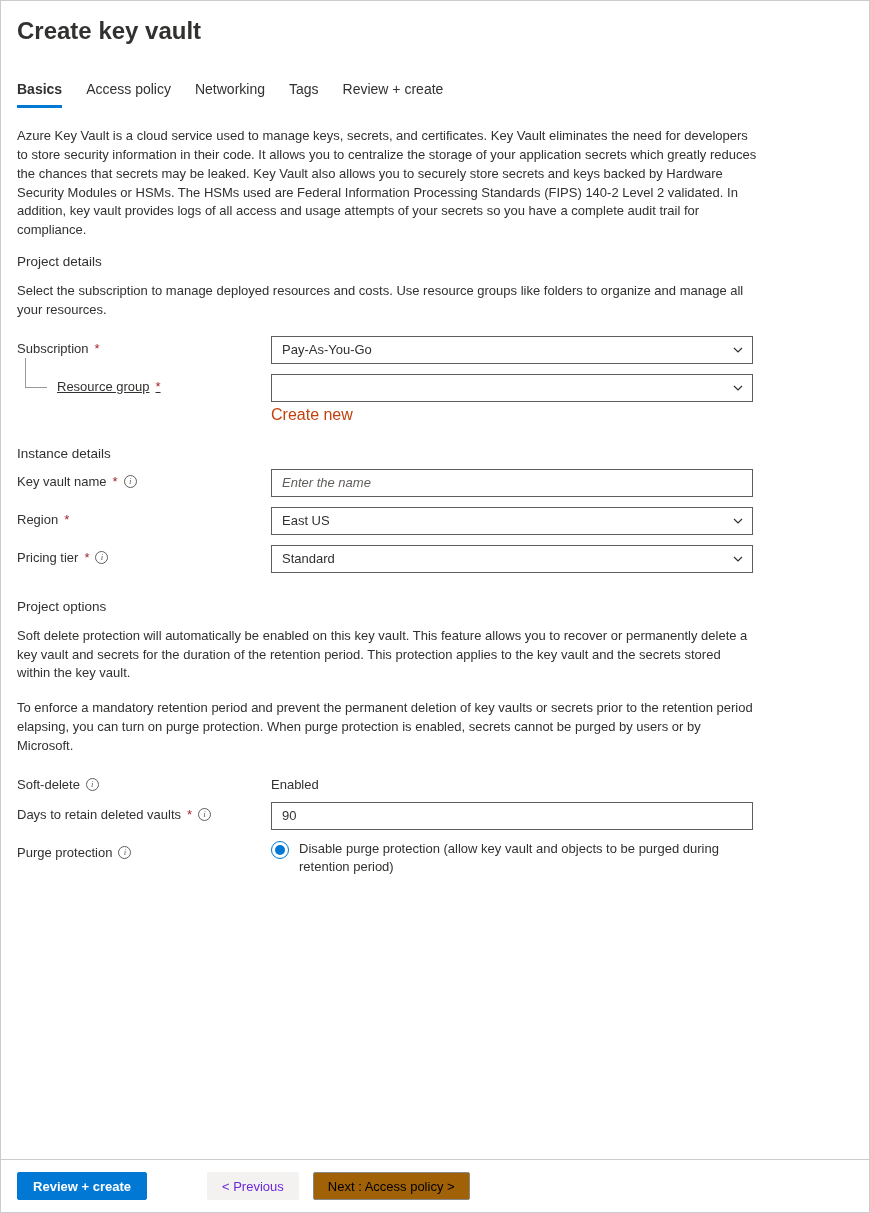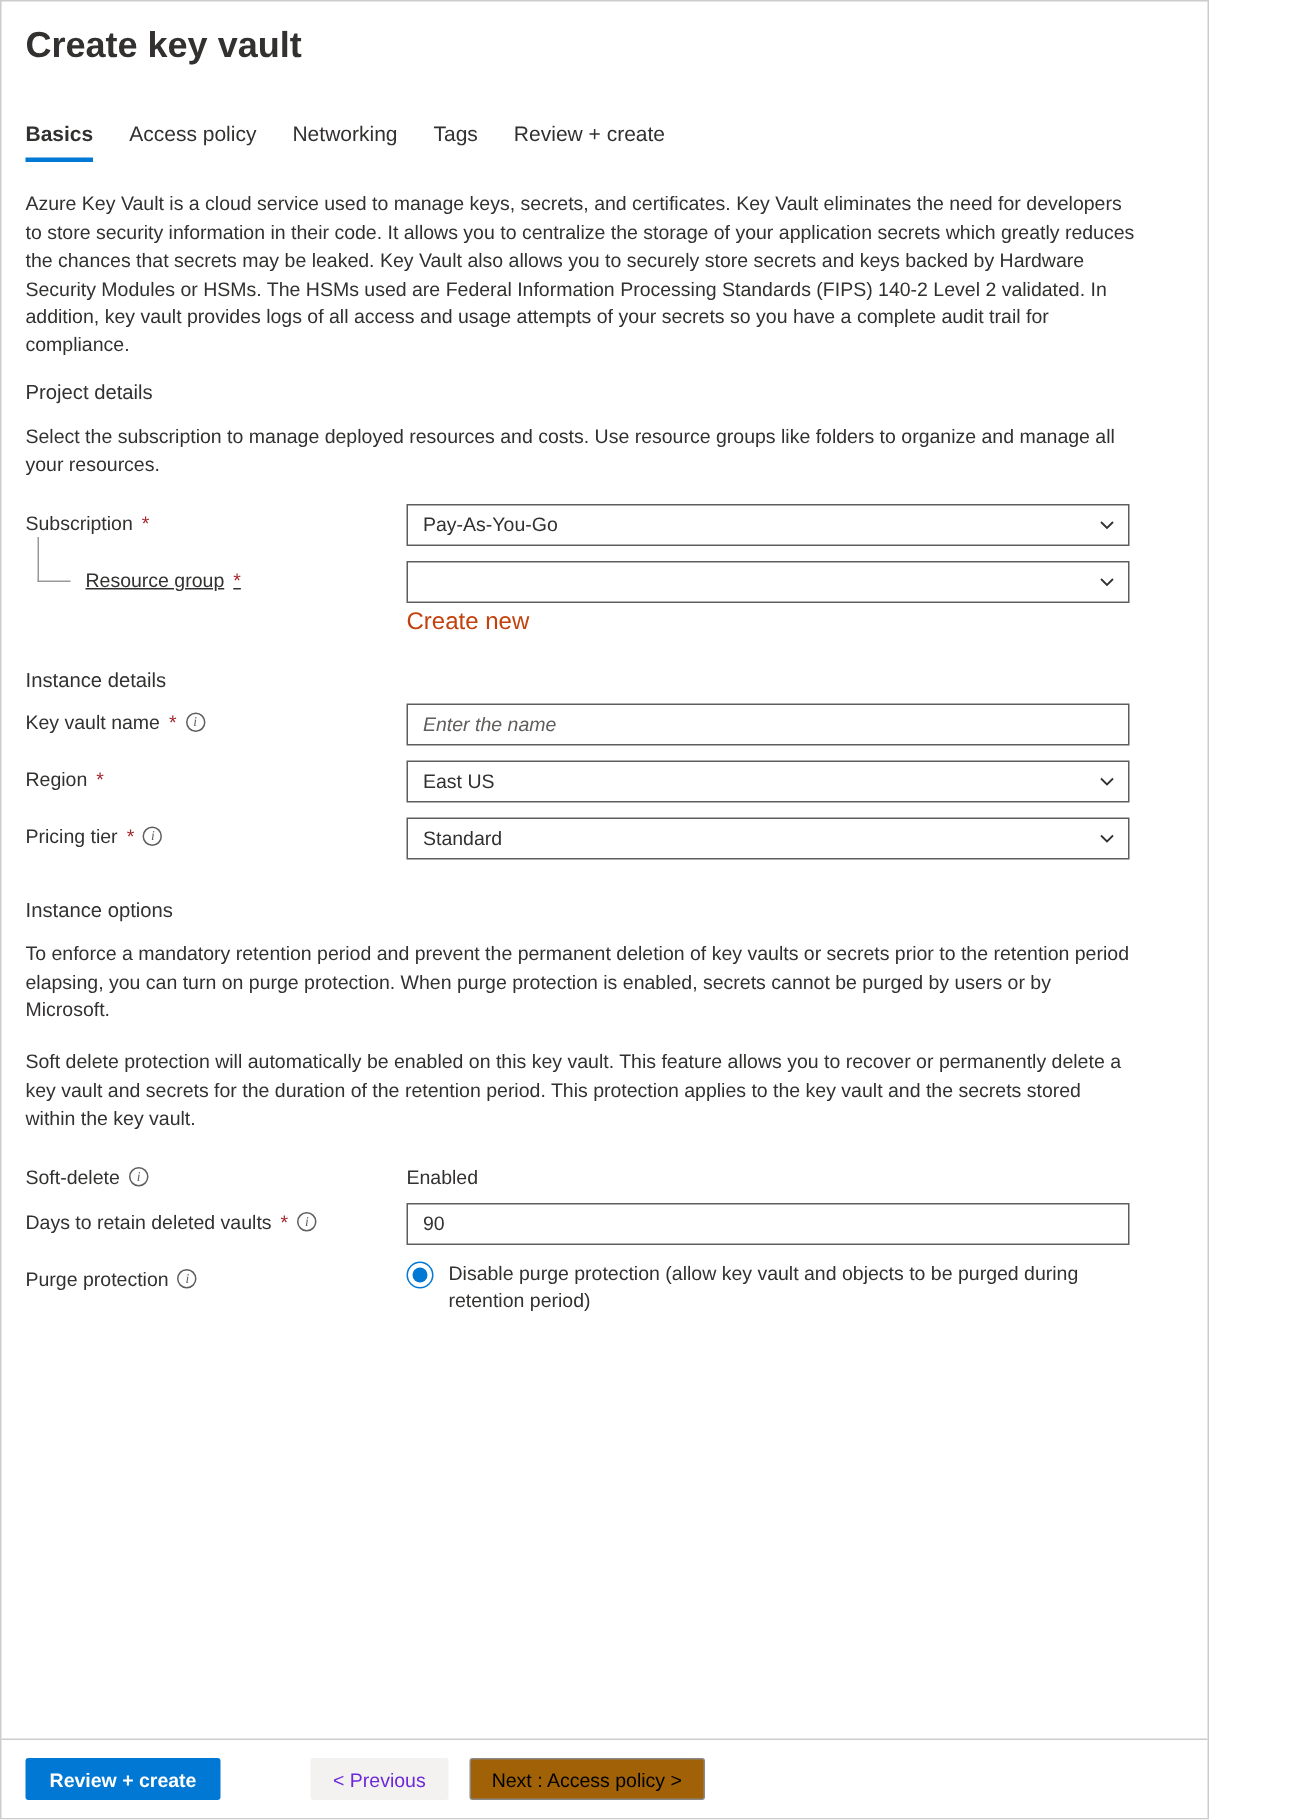--- a/index.html
+++ b/index.html
@@ -5,21 +5,21 @@
   * { box-sizing: border-box; }
   body {
     margin: 0;
     font-family: "Segoe UI", -apple-system, sans-serif;
     font-size: 13px;
     color: #323130;
     background: #fff;
   }
   .page {
     border: 1px solid #ccc;
-    width: 806px;
+    width: 870px;
     height: 1213px;
     display: flex;
     flex-direction: column;
   }
   .content {
     padding: 10px 16px 0 16px;
     flex: 1;
     overflow: auto;
   }
   .page-title {
@@ -293,23 +293,23 @@
           <span>Standard</span>
           <span class="chev">
             <svg width="12" height="12" viewBox="0 0 12 12">
                 <path d="M2 4 L6 8 L10 4" stroke="#323130" stroke-width="1.2" fill="none"></path>
               </svg>
           </span>
         </div>
       </div>
     </div>
 
-    <div class="section-head" style="margin-top:26px">Instance options</div>
+    <div class="section-head" style="margin-top:26px">Project options</div>
+    <p class="section-desc">Soft delete protection will automatically be enabled on this key vault. This feature allows you to recover or permanently delete a key vault and secrets for the duration of the retention period. This protection applies to the key vault and the secrets stored within the key vault.</p>
     <p class="section-desc">To enforce a mandatory retention period and prevent the permanent deletion of key vaults or secrets prior to the retention period elapsing, you can turn on purge protection. When purge protection is enabled, secrets cannot be purged by users or by Microsoft.</p>
-    <p class="section-desc">Soft delete protection will automatically be enabled on this key vault. This feature allows you to recover or permanently delete a key vault and secrets for the duration of the retention period. This protection applies to the key vault and the secrets stored within the key vault.</p>
 
     <div class="form-row">
       <div class="form-label">
         <span>Soft-delete</span>
         <span class="info-icon">i</span>
       </div>
       <div class="form-control">
         <div class="static-value">Enabled</div>
       </div>
     </div>

